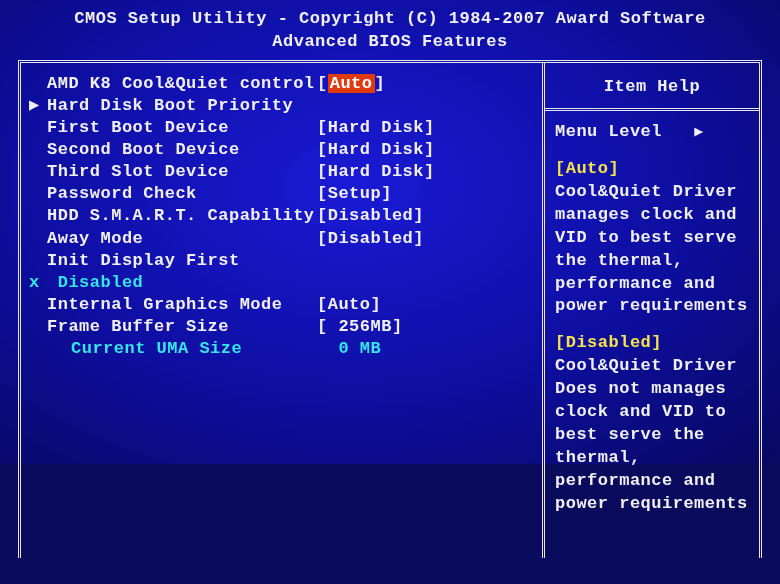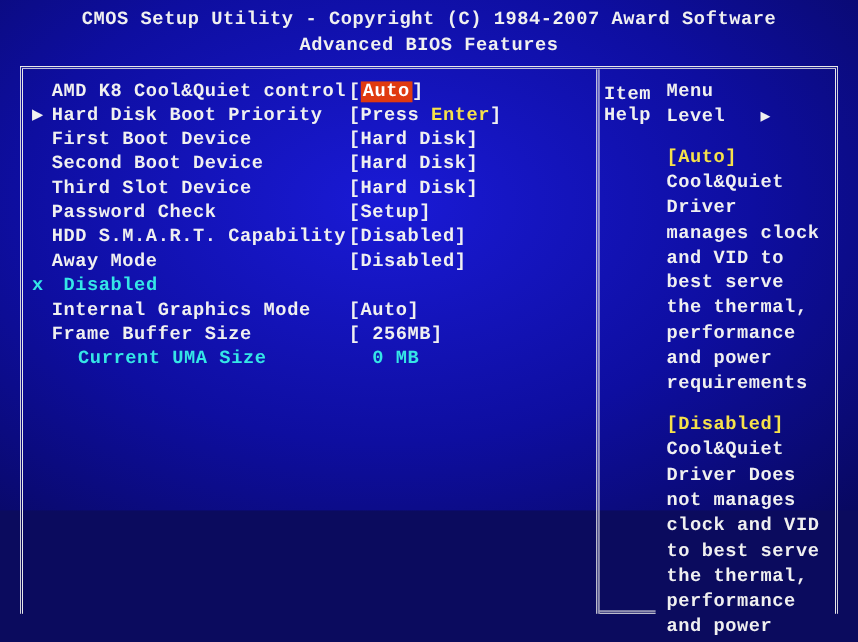--- a/index.html
+++ b/index.html
@@ -29,21 +29,21 @@
     height: 498px;
   }
   .left-pane {
     flex: 0 0 524px;
     border-right: 3px double #e8e8e8;
     padding: 10px 6px 10px 8px;
   }
   .right-pane {
     flex: 1;
     display: flex;
-    flex-direction: row;
+    flex-direction: column;
   }
   .help-title {
     text-align: center;
     padding: 14px 4px 12px 4px;
     border-bottom: 3px double #e8e8e8;
   }
   .help-body {
     padding: 10px 6px 10px 10px;
     line-height: 1.35;
   }
@@ -68,28 +68,28 @@
 
 <div class="screen">
   <div class="titlebar">
     <div>CMOS Setup Utility - Copyright (C) 1984-2007 Award Software</div>
     <div>Advanced BIOS Features</div>
   </div>
 
   <div class="frame">
     <div class="left-pane" id="left-pane">
         <div class="row"><span class="marker"></span><span class="label">AMD K8 Cool&amp;Quiet control</span><span class="value"><span>[</span><span class="hl-red">Auto</span><span>]</span></span></div>
-        <div class="row"><span class="marker">▶</span><span class="label">Hard Disk Boot Priority</span><span class="value"><span>[</span><span>Press </span><span class="yellow">Enter</span><span>]</span></span></div>
+        <div class="row"><span class="marker">▶</span><span class="label">Hard Disk Boot Priority</span></div>
         <div class="row"><span class="marker"></span><span class="label">First Boot Device</span><span class="value"><span>[</span><span>Hard Disk</span><span>]</span></span></div>
         <div class="row"><span class="marker"></span><span class="label">Second Boot Device</span><span class="value"><span>[</span><span>Hard Disk</span><span>]</span></span></div>
         <div class="row"><span class="marker"></span><span class="label">Third Slot Device</span><span class="value"><span>[</span><span>Hard Disk</span><span>]</span></span></div>
         <div class="row"><span class="marker"></span><span class="label">Password Check</span><span class="value"><span>[</span><span>Setup</span><span>]</span></span></div>
         <div class="row"><span class="marker"></span><span class="label">HDD S.M.A.R.T. Capability</span><span class="value"><span>[</span><span>Disabled</span><span>]</span></span></div>
         <div class="row"><span class="marker"></span><span class="label">Away Mode</span><span class="value"><span>[</span><span>Disabled</span><span>]</span></span></div>
-        <div class="row"><span class="marker"></span></div>
+        <div class="row"><span class="marker"></span><span class="label">Init Display First</span></div>
         <div class="row"><span class="marker cyan">x</span><span class="value cyan"><span> </span><span>Disabled</span><span></span></span></div>
         <div class="row"><span class="marker"></span><span class="label">Internal Graphics Mode</span><span class="value"><span>[</span><span>Auto</span><span>]</span></span></div>
         <div class="row"><span class="marker"></span><span class="label">Frame Buffer Size</span><span class="value"><span>[</span><span> 256MB</span><span>]</span></span></div>
         <div class="row indent1"><span class="marker cyan"></span><span class="label cyan">Current UMA Size</span><span class="value cyan"><span>  </span><span>0 MB</span><span></span></span></div>
       </div>
 
     <div class="right-pane">
       <div class="help-title">Item Help</div>
       <div class="help-body">
         <p class="ml-row">

